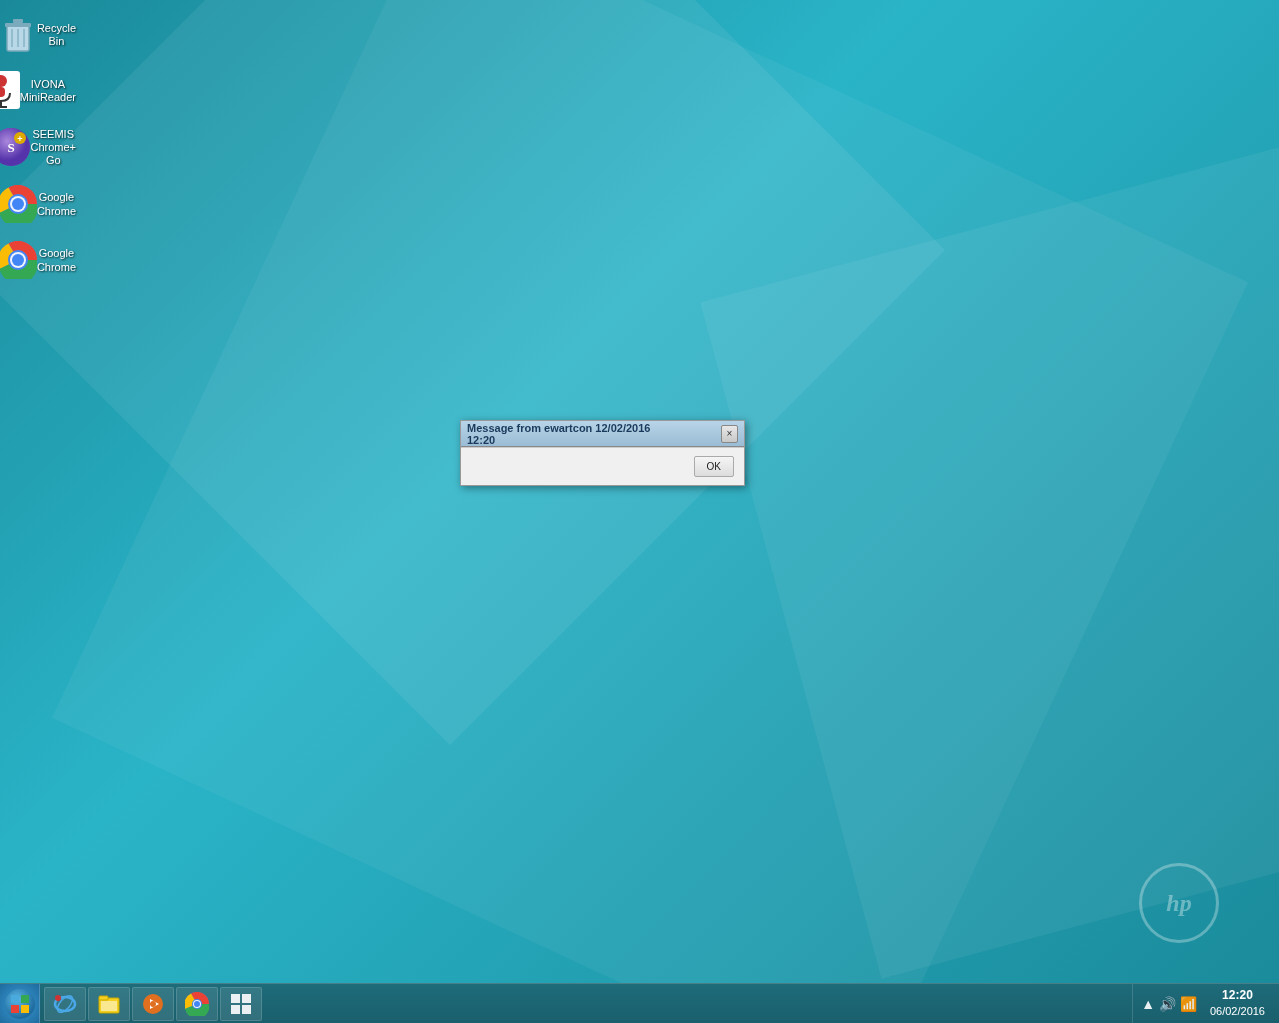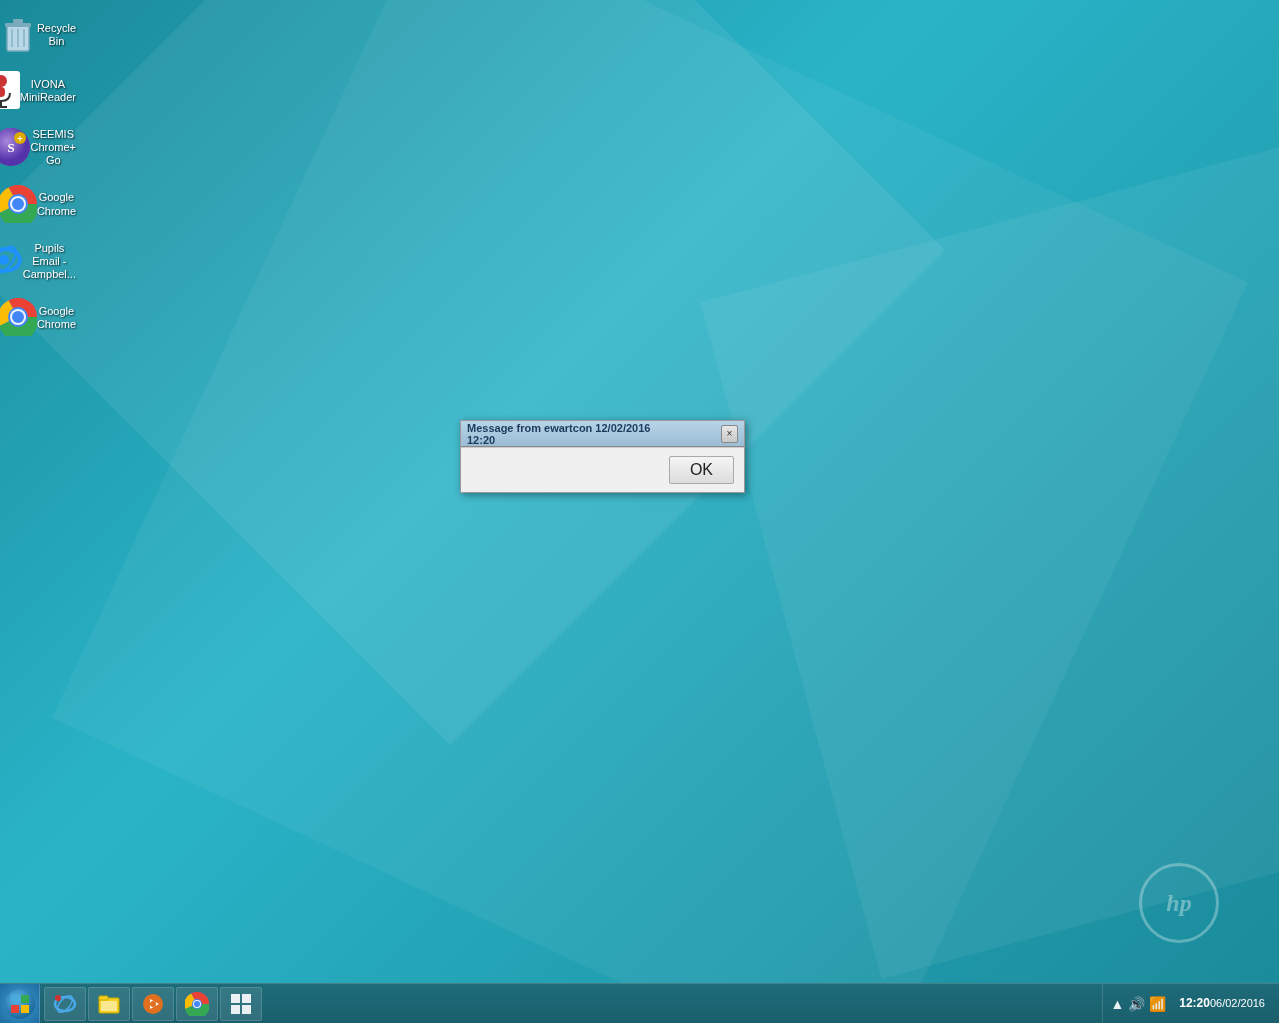--- a/index.html
+++ b/index.html
@@ -188,21 +188,21 @@
       gap: 4px;
     }
 
     .tray-icon {
       font-size: 14px;
       color: rgba(255,255,255,0.9);
     }
 
     .clock {
       display: flex;
-      flex-direction: row;
+      flex-direction: column;
       align-items: center;
       color: white;
       font-size: 11px;
       line-height: 1.4;
       padding: 0 6px;
       cursor: pointer;
       text-align: center;
     }
 
     .clock-time {
@@ -265,24 +265,24 @@
 
     .dialog-footer {
       padding: 8px 10px;
       display: flex;
       justify-content: flex-end;
       background: #f0f0f0;
       border-top: 1px solid #ccc;
     }
 
     .dialog-ok-btn {
-      padding: 4px 20px;
+      padding: 4px 12px;
       background: linear-gradient(to bottom, #f5f5f5, #dcdcdc);
       border: 1px solid #aaa;
-      font-size: 16px;
+      font-size: 10px;
       cursor: pointer;
       border-radius: 2px;
       color: #222;
       text-align: right;
     }
   </style>
 </head>
 <body>
 
 <div class="desktop">
@@ -348,31 +348,20 @@
           <path d="M19 19 L9.5 2.5 A19 19 0 0 0 0.5 28 Z" fill="#fbbc05"></path>
           <path d="M19 19 L0.5 28 A19 19 0 0 0 38 19 Z" fill="#34a853"></path>
           <circle cx="19" cy="19" r="10" fill="#4285f4"></circle>
           <circle cx="19" cy="19" r="8" fill="white" opacity="0.9"></circle>
           <circle cx="19" cy="19" r="6" fill="#4285f4"></circle>
         </svg>
       </div>
       <span class="icon-label">Google Chrome</span>
     </div>
 
-    <div class="desktop-icon">
-      <div class="icon-img">
-        <svg width="38" height="38" viewBox="0 0 38 38">
-          <ellipse cx="19" cy="19" rx="16" ry="11" fill="none" stroke="#1e90ff" stroke-width="3.5"></ellipse>
-          <ellipse cx="19" cy="19" rx="8" ry="16" fill="none" stroke="#1e90ff" stroke-width="2" transform="rotate(40,19,19)"></ellipse>
-          <circle cx="19" cy="19" r="5" fill="#1e90ff"></circle>
-          <circle cx="8" cy="10" r="4" fill="#cc3333"></circle>
-        </svg>
-      </div>
-      <span class="icon-label">Pupils Email - Campbel...</span>
-    </div>
 
     <div class="desktop-icon">
       <div class="icon-img">
         <svg width="38" height="38" viewBox="0 0 38 38">
           <circle cx="19" cy="19" r="19" fill="#4285f4"></circle>
           <path d="M19 19 L38 19 A19 19 0 0 0 9.5 2.5 Z" fill="#ea4335"></path>
           <path d="M19 19 L9.5 2.5 A19 19 0 0 0 0.5 28 Z" fill="#fbbc05"></path>
           <path d="M19 19 L0.5 28 A19 19 0 0 0 38 19 Z" fill="#34a853"></path>
           <circle cx="19" cy="19" r="10" fill="#4285f4"></circle>
           <circle cx="19" cy="19" r="8" fill="white" opacity="0.9"></circle>

